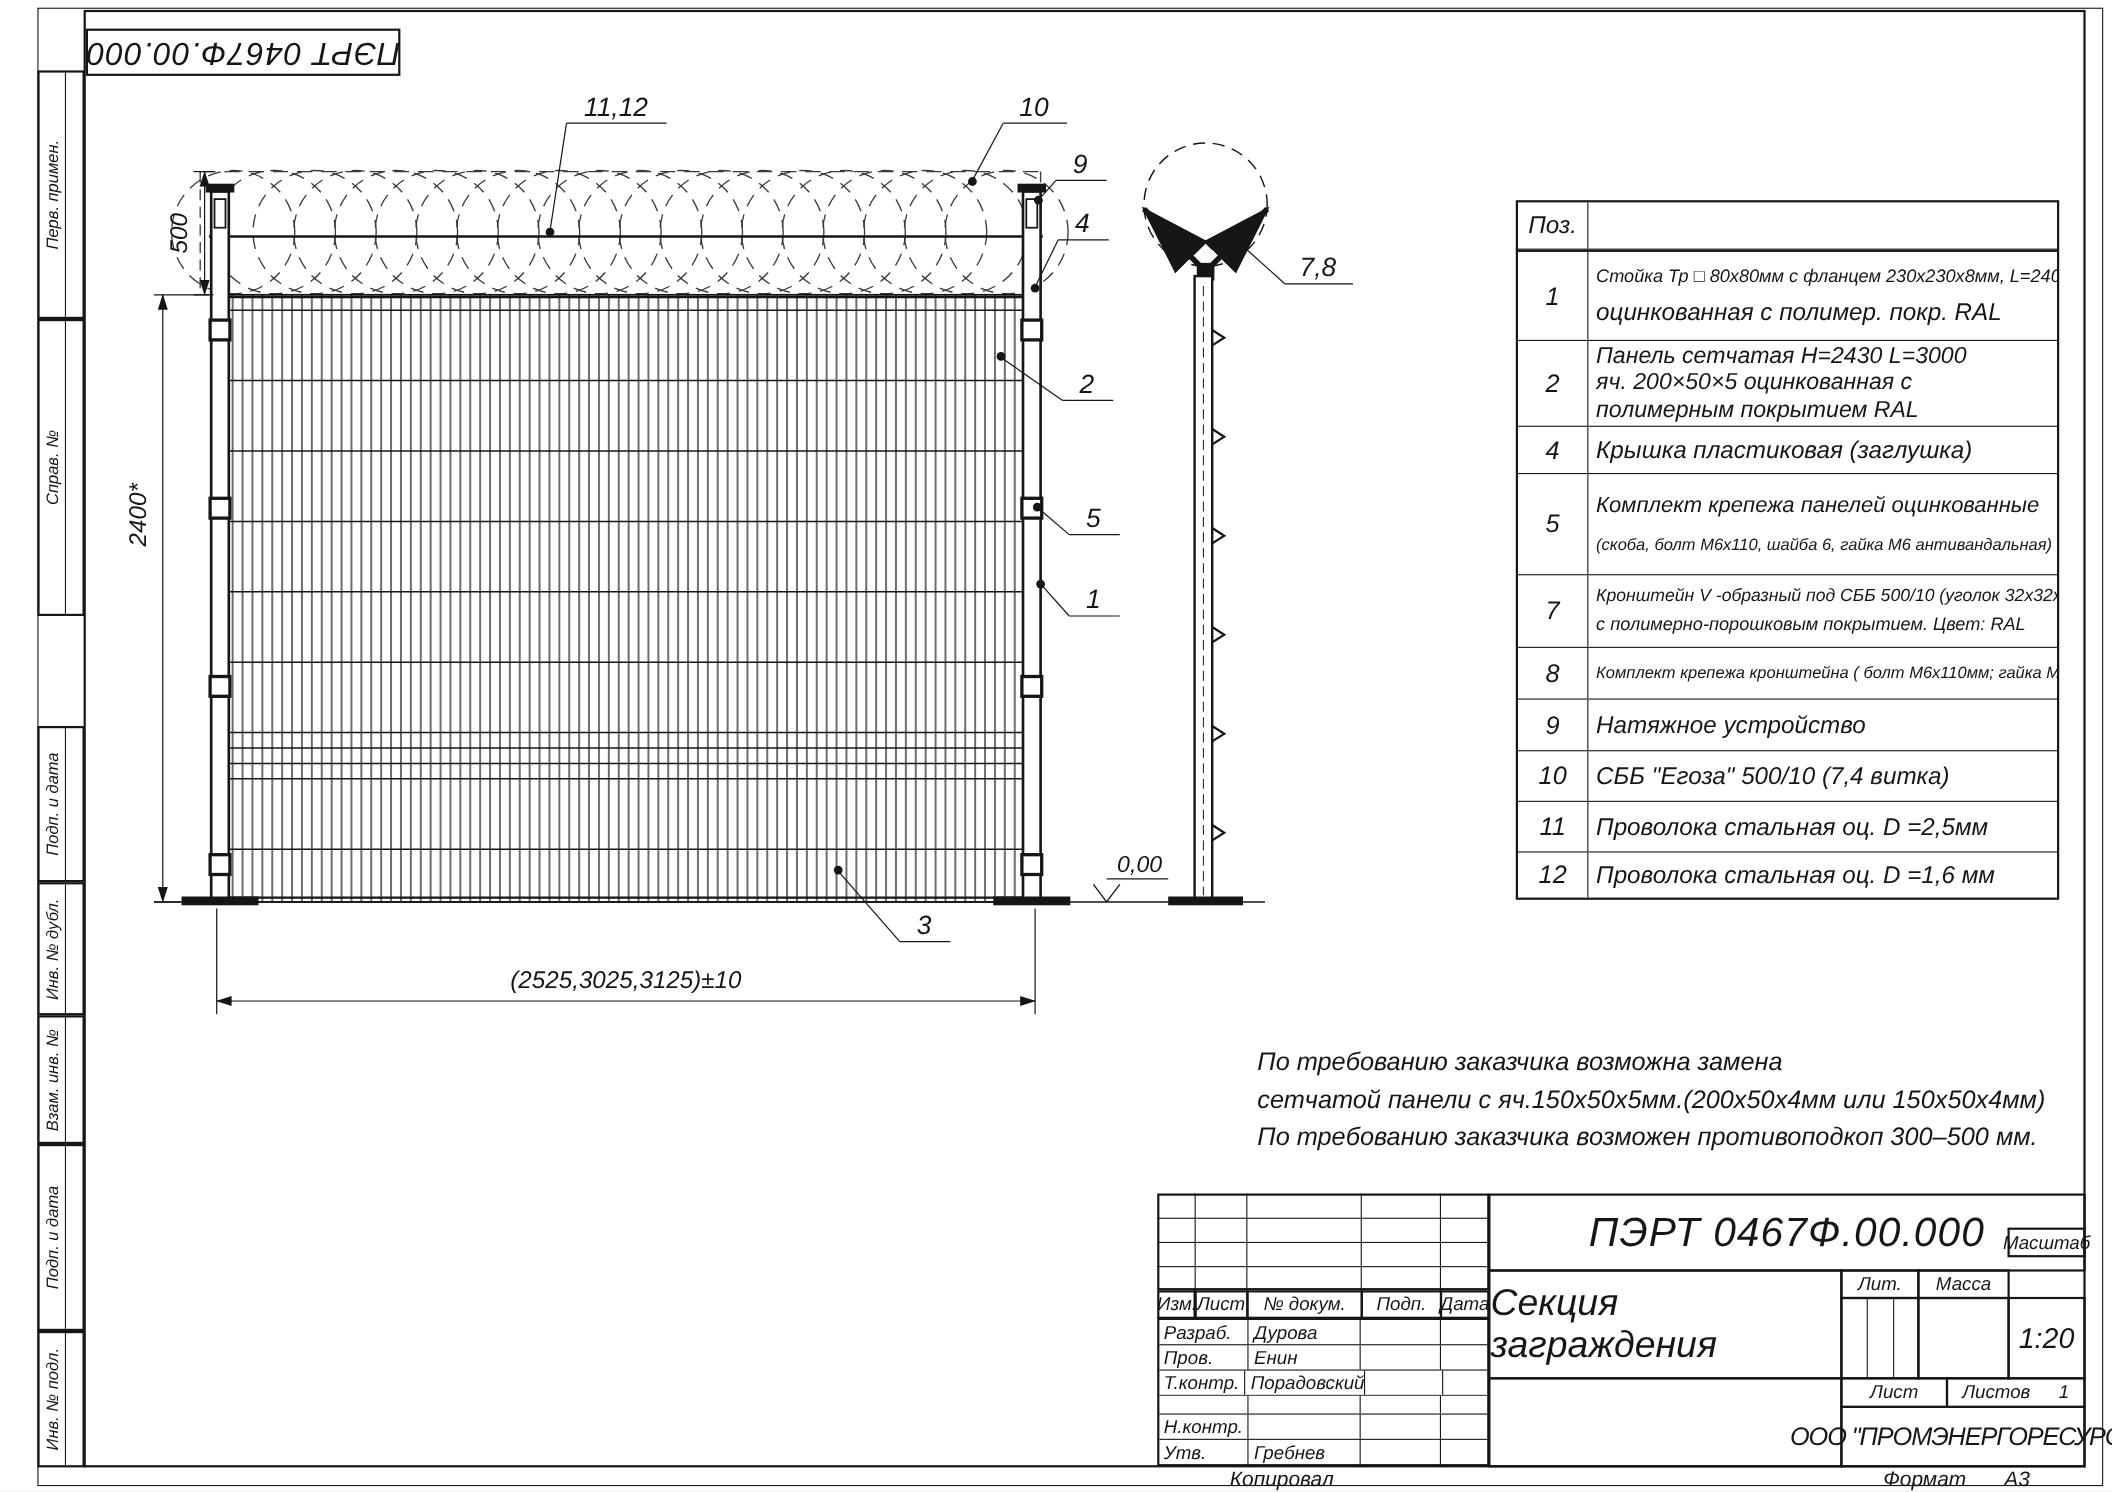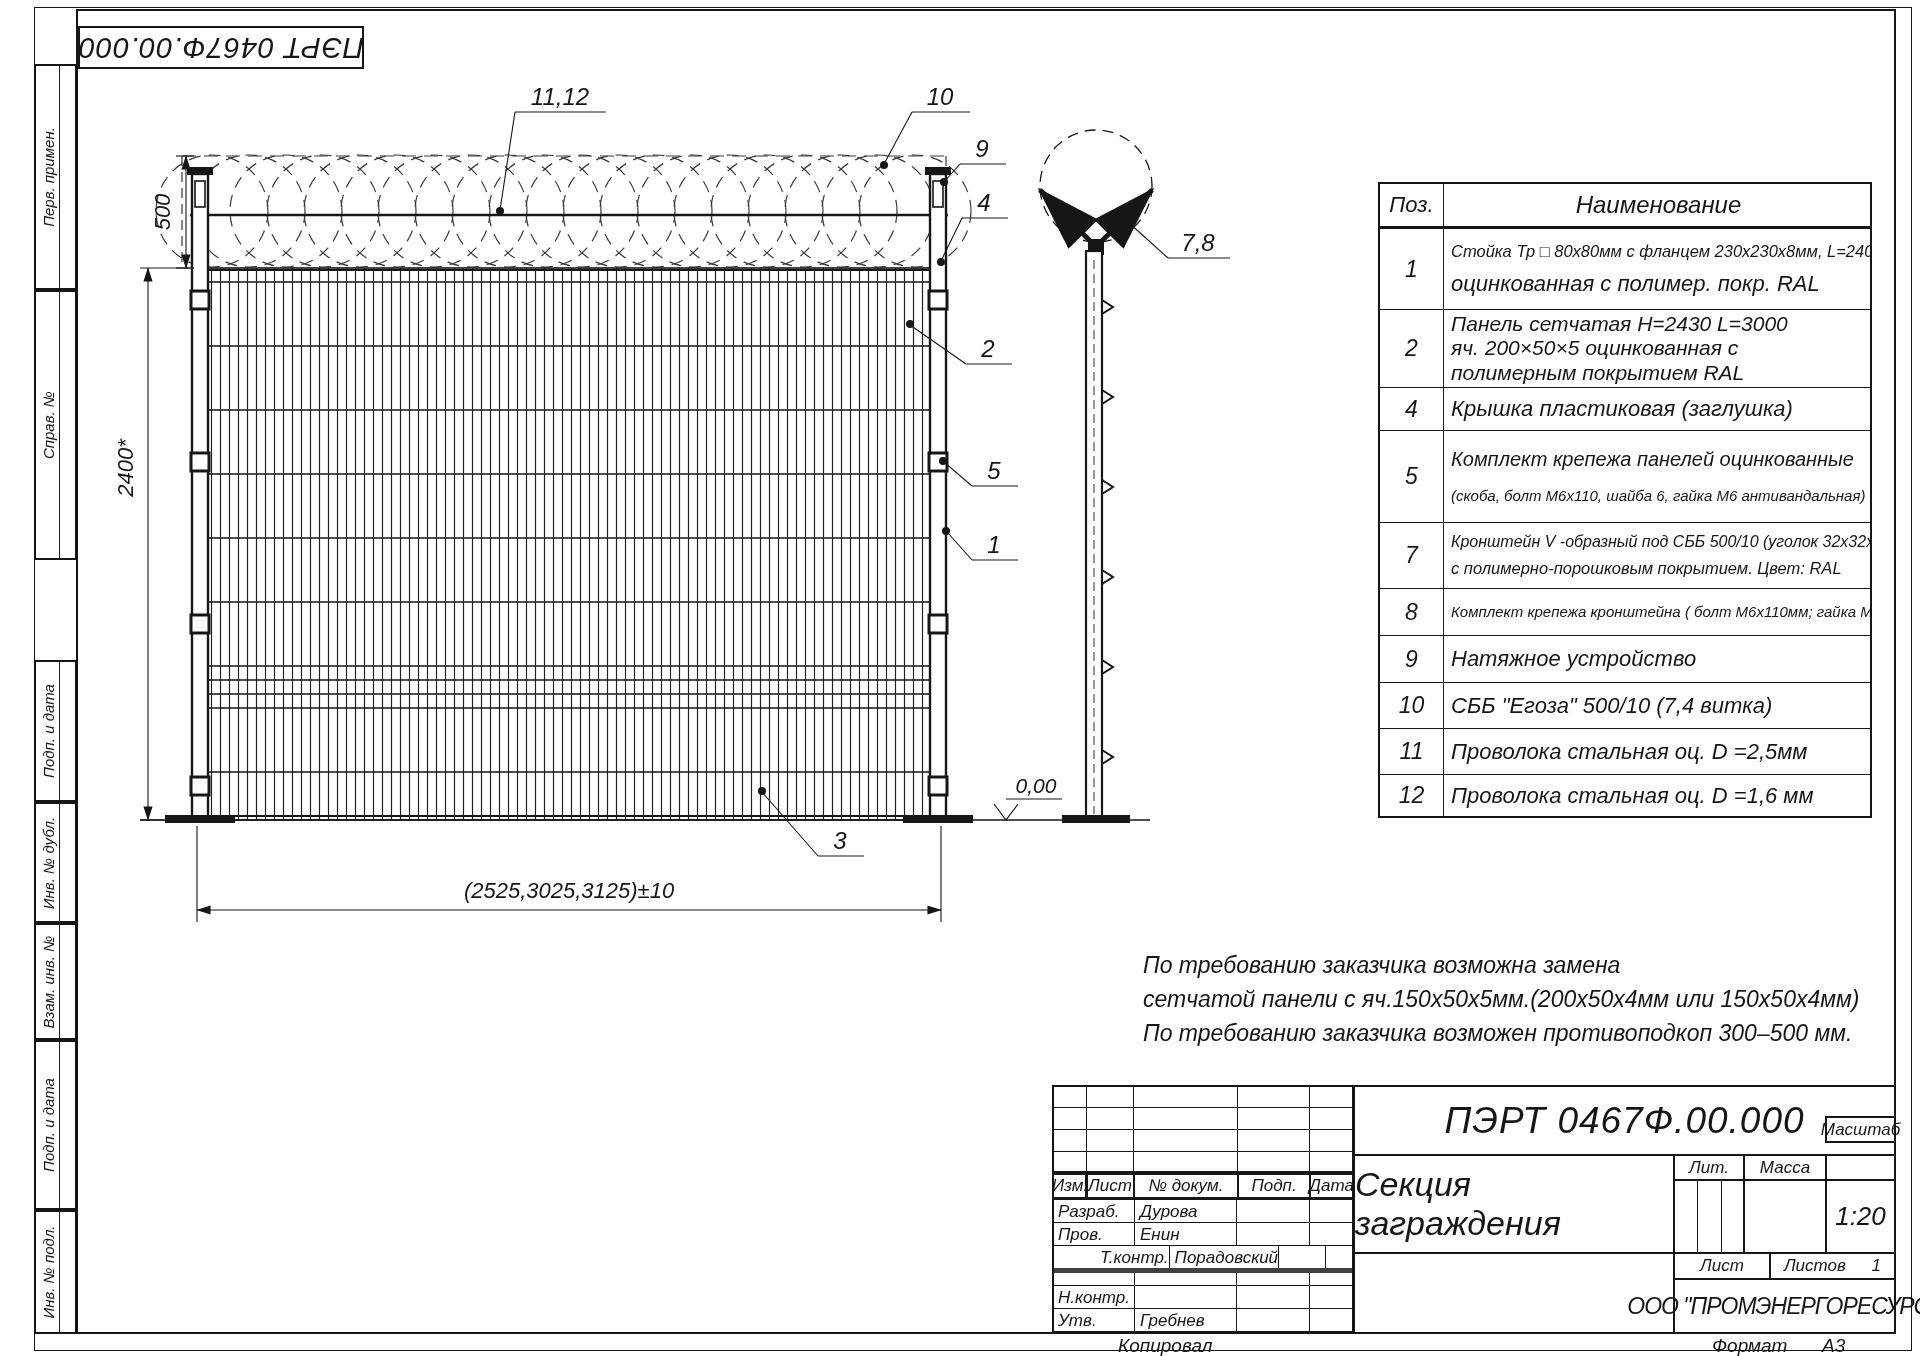--- a/index.html
+++ b/index.html
@@ -278,21 +278,20 @@
           <line x1="1168" y1="258" x2="1230" y2="258"></line>
         <circle cx="1127" cy="221" r="4" stroke="none"></circle>
         <text x="1198" y="251" font-size="24" text-anchor="middle" stroke="none">7,8</text>
       </g>
     </g>
   </svg>
 
   <div id="parts-table" class="abs">
     <div class="prow hdr" style="height:43px;">
       <div class="pcell">Поз.</div>
-      <div class="ncell">Наименование</div>
     </div>
     <div class="prow" style="height:82px;border-top-width:2.2px;">
       <div class="pcell">1</div>
       <div class="ncell">
           <div class="fz17">Стойка Тр □ 80х80мм с фланцем 230х230х8мм, L=2400мм</div>
                          <div class="fz22">оцинкованная с полимер. покр. RAL</div>
         </div>
     </div>
     <div class="prow" style="height:78px;">
       <div class="pcell">2</div>
@@ -383,21 +382,21 @@
         <div class="sgl it" style="flex:1;border-left:1px solid #161616;padding:2px 0 0 5px;">Дурова</div>
         <div style="width:72px;border-left:1px solid #161616;"></div>
         <div style="width:42px;border-left:1px solid #161616;"></div>
       </div>
       <div style="flex:1;display:flex;border-bottom:1px solid #161616;">
         <div class="sgl it" style="width:80px;padding:2px 0 0 4px;box-sizing:border-box;">Пров.</div>
         <div class="sgl it" style="flex:1;border-left:1px solid #161616;padding:2px 0 0 5px;">Енин</div>
         <div style="width:72px;border-left:1px solid #161616;"></div>
         <div style="width:42px;border-left:1px solid #161616;"></div>
       </div>
-      <div style="flex:1;display:flex;border-bottom:5px solid #404040;padding-left:42px;">
+      <div style="flex:1;display:flex;border-bottom:1px solid #404040;">
         <div class="sgl it" style="width:80px;padding:2px 0 0 4px;box-sizing:border-box;">Т.контр.</div>
         <div class="sgl it" style="flex:1;border-left:1px solid #161616;padding:2px 0 0 5px;">Порадовский</div>
         <div style="width:72px;border-left:1px solid #161616;"></div>
         <div style="width:42px;border-left:1px solid #161616;"></div>
       </div>
       <div style="flex:1;display:flex;border-bottom:1px solid #161616;">
         <div class="sgl it" style="width:80px;padding:2px 0 0 4px;box-sizing:border-box;"></div>
         <div class="sgl it" style="flex:1;border-left:1px solid #161616;padding:2px 0 0 5px;"></div>
         <div style="width:72px;border-left:1px solid #161616;"></div>
         <div style="width:42px;border-left:1px solid #161616;"></div>

